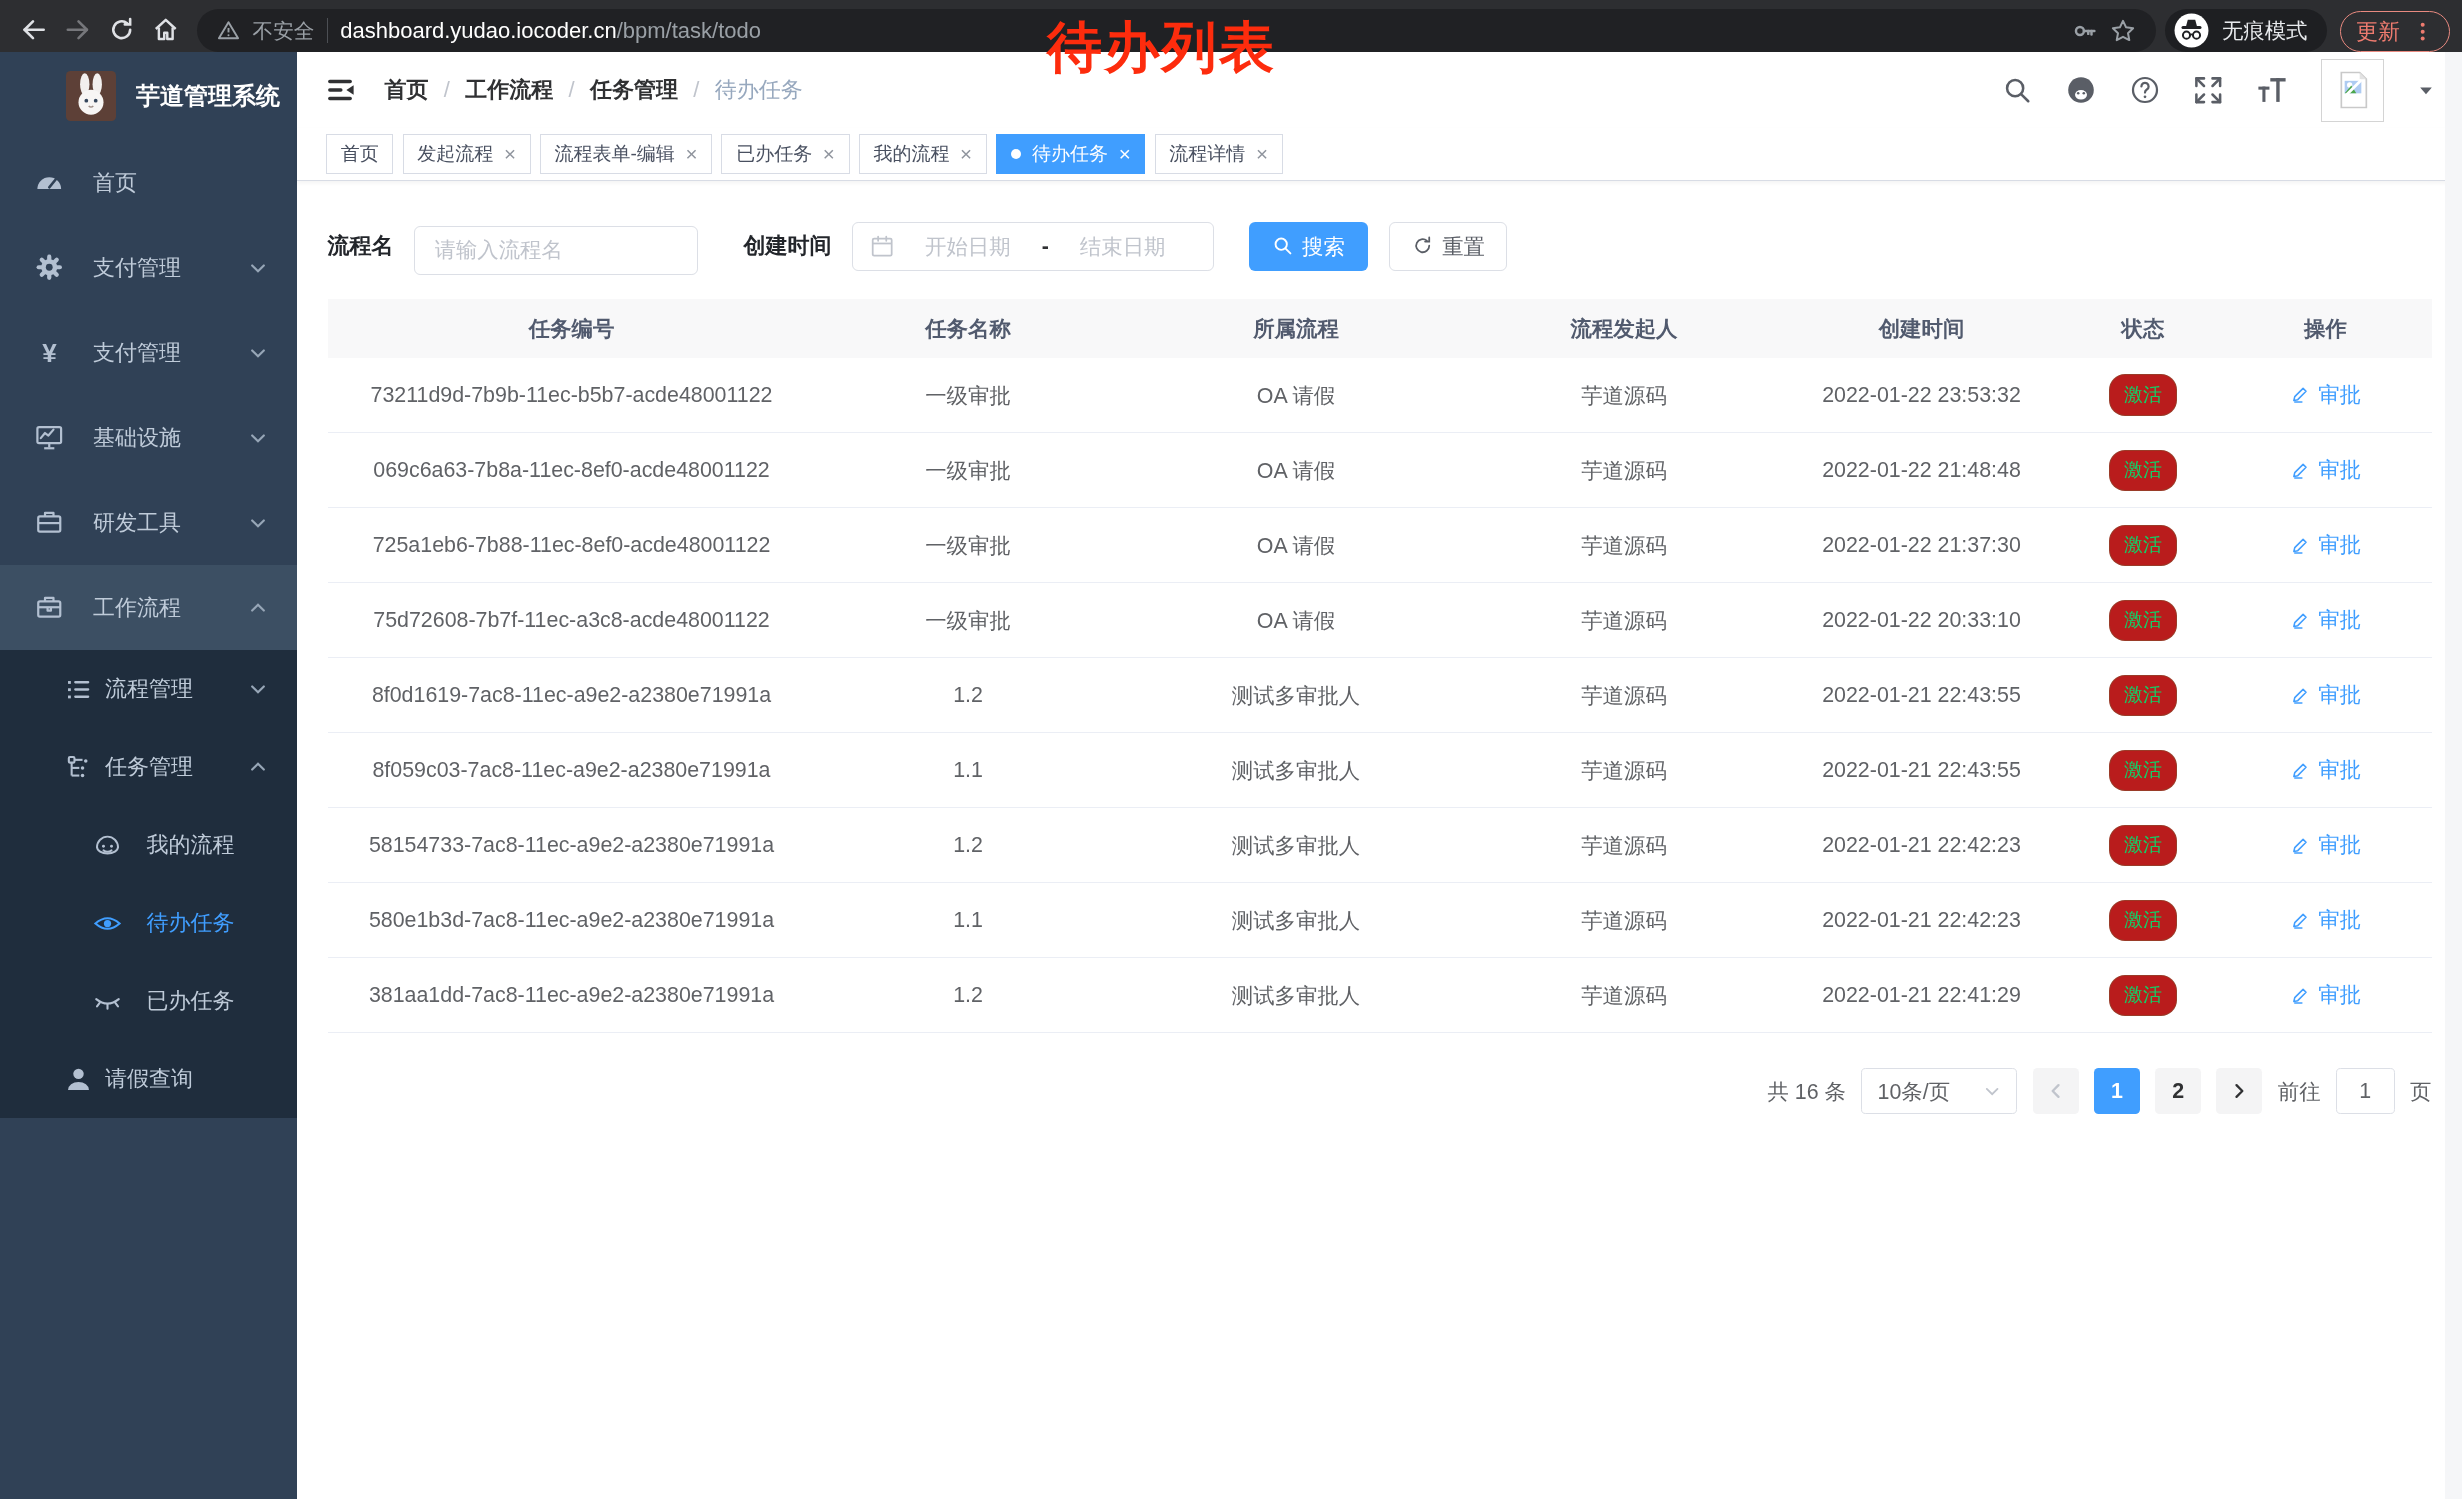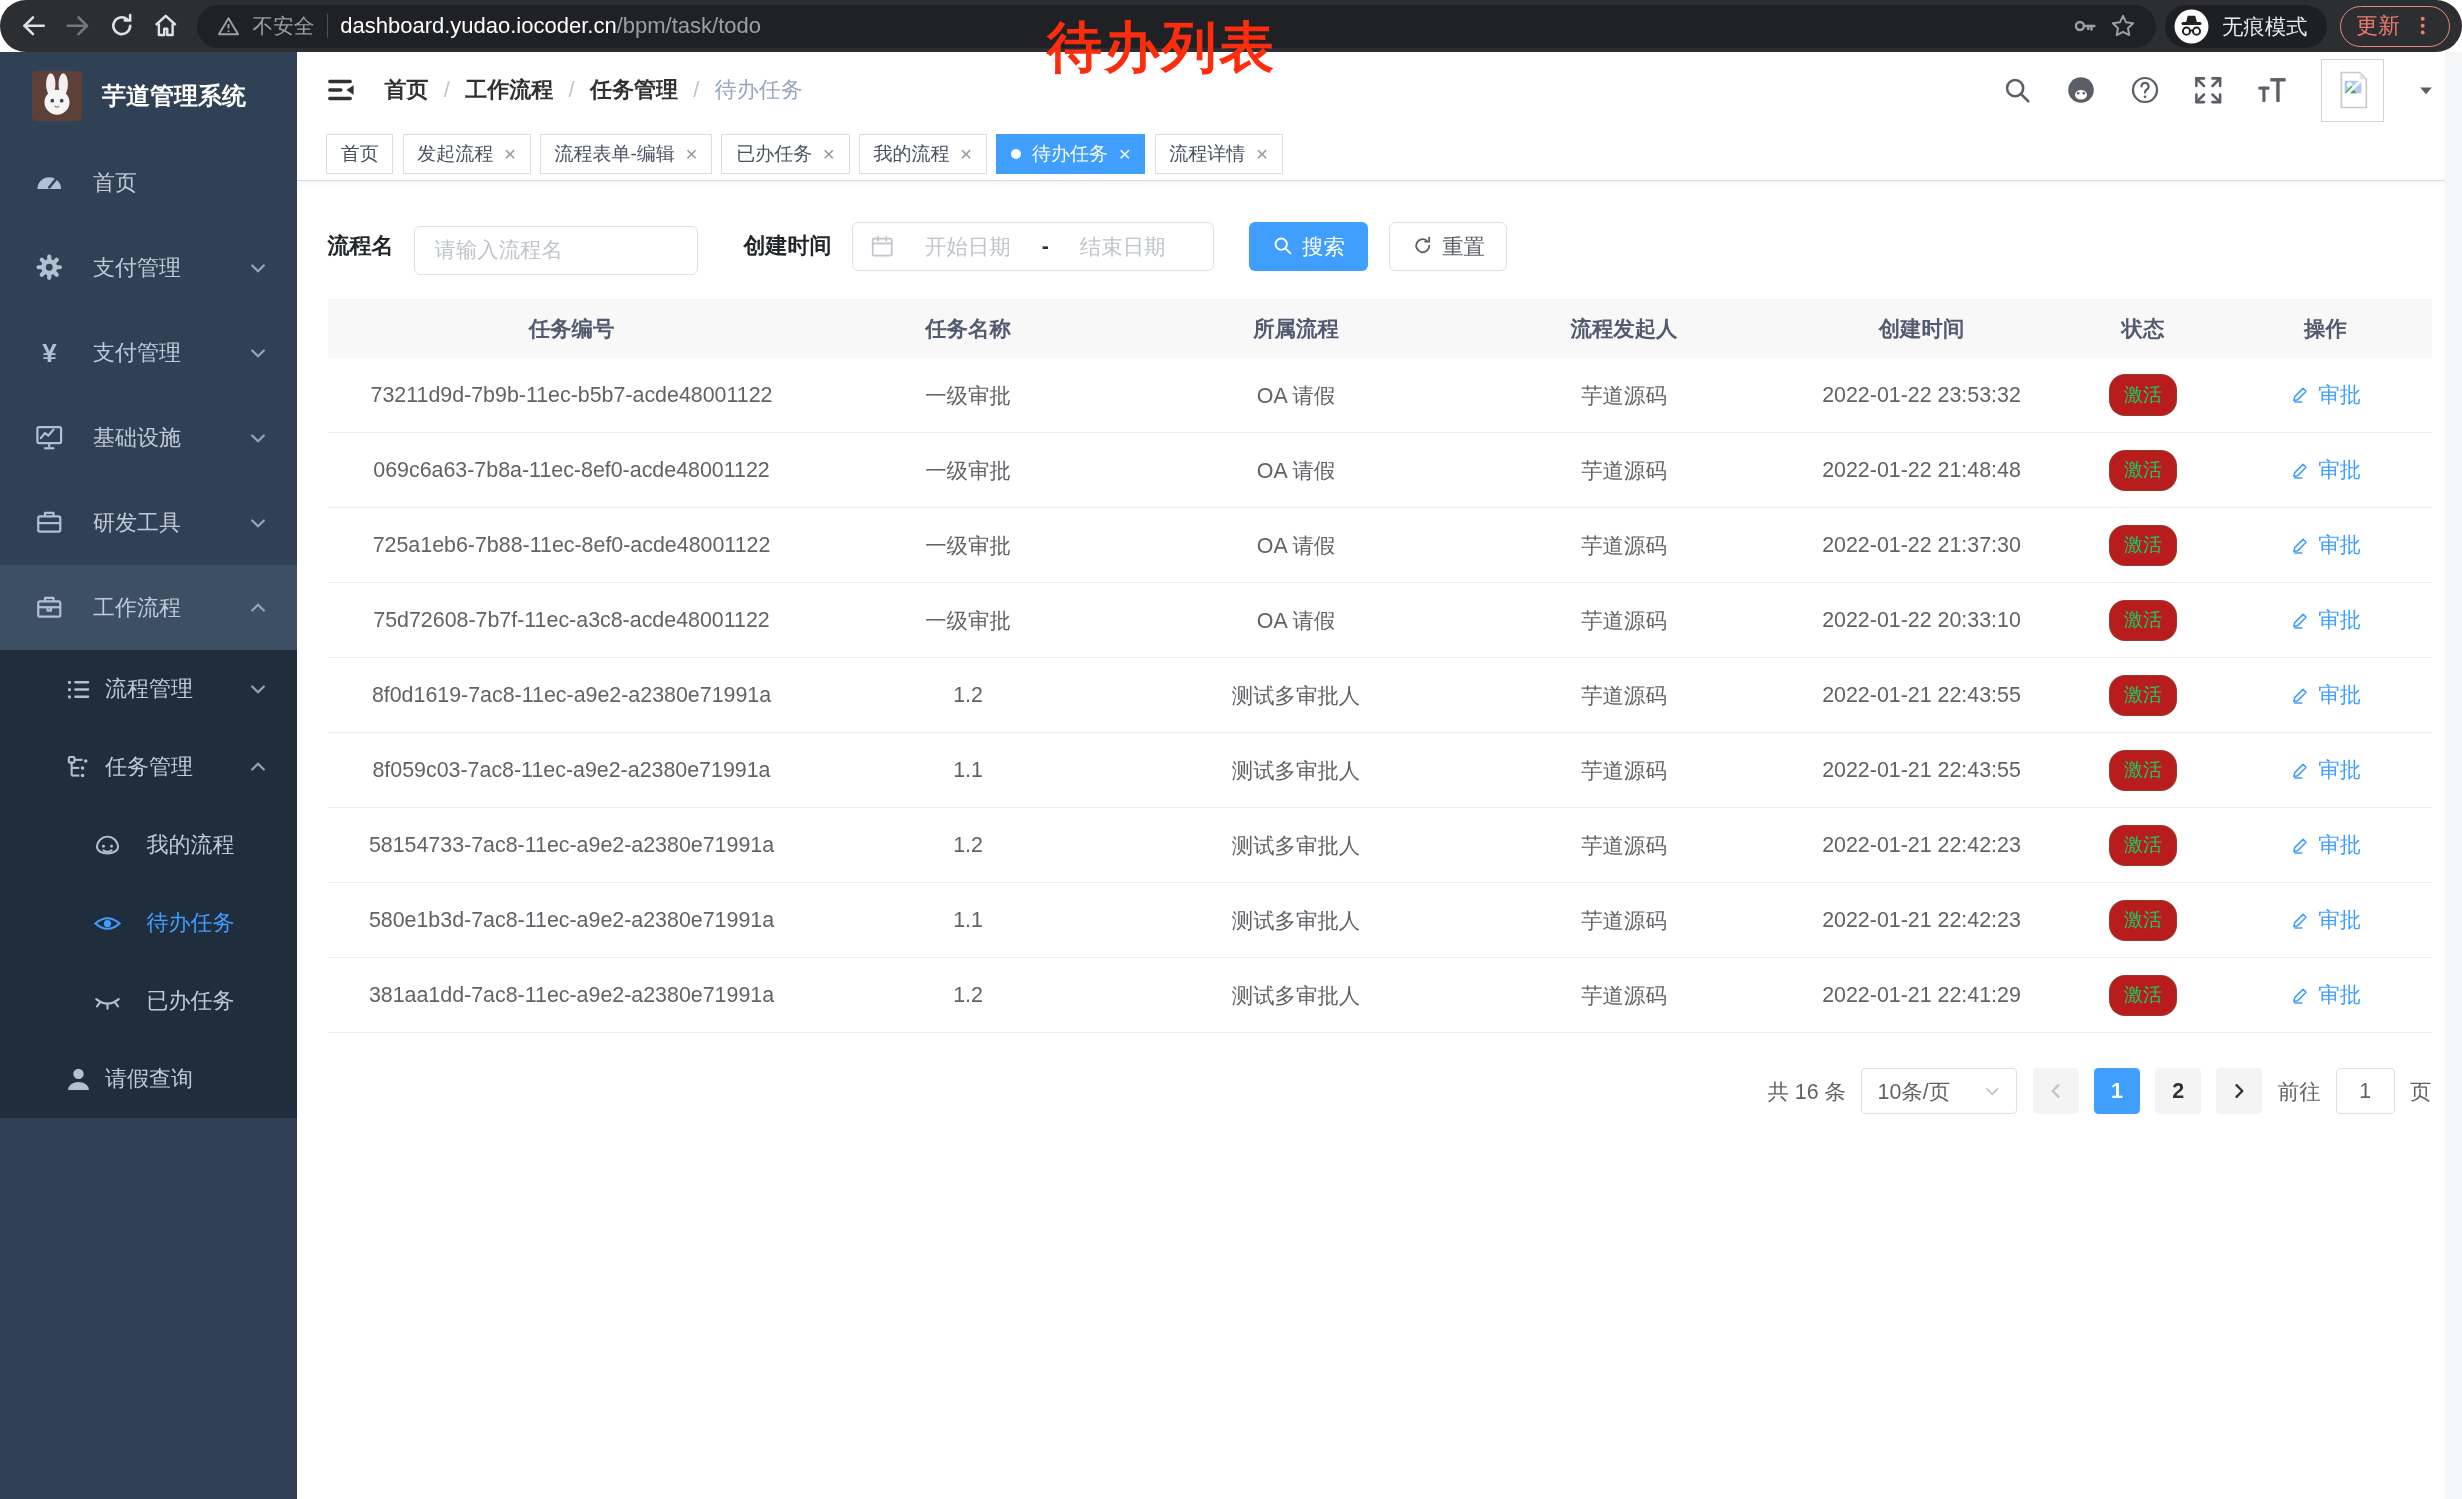--- a/index.html
+++ b/index.html
@@ -4,42 +4,42 @@
 <style>
   * { box-sizing: border-box; margin: 0; padding: 0; }
   html,body { width: 2462px; height: 1500px; overflow: hidden; }
   body {
     font-family: "Liberation Sans", "DejaVu Sans", sans-serif;
     background: #ffffff; position: relative; color: #606266;
   }
   svg { display: block; }
 
   
-  .browser { height: 52px; background: #2d2e31; display: flex; align-items: center; padding: 0 12.2px; border-radius: 26px; }
+  .browser { height: 52px; background: #2d2e31; display: flex; align-items: flex-end; padding: 0 12.2px; }
   .bnav { width: 44px; height: 44px; border-radius: 50%; display: flex; align-items: center; justify-content: center; color: #dfe1e5; flex-shrink: 0; cursor: pointer; }
   .bnav.dim { color: #76777b; }
   .omnibox { flex: 1; min-width: 0; height: 43px; margin: 0 9.2px; background: #202124; border-radius: 21.4px; display: flex; align-items: center; padding: 0 20px; gap: 12.2px; cursor: text; }
   .sec-label { color: #9aa0a6; font-size: 20.6px; }
   .om-div { width: 1.5px; height: 24.4px; background: #4c4f54; }
   .url { font-size: 22px; color: #ffffff; white-space: nowrap; }
   .url .path { color: #9aa0a6; }
   .om-spacer { flex: 1; }
   .om-ic { color: #9aa0a6; cursor: pointer; }
   .incog { height: 43px; background: #1e1f22; border-radius: 21.4px; display: flex; align-items: center; gap: 12.2px; padding: 0 20px 0 7.6px; color: #e8eaed; font-size: 21.4px; flex-shrink: 0; }
   .update { height: 41px; border: 1.5px solid #e98a80; border-radius: 21.4px; display: flex; align-items: center; gap: 12.2px; padding: 0 15.3px; color: #ee7b6f; font-size: 22px; margin-left: 12.2px; flex-shrink: 0; cursor: pointer; }
 
   
   .annotation { position: absolute; left: 1047px; top: 10.7px; font-size: 55px; font-weight: 700; color: #fd2c0d; z-index: 60; letter-spacing: 2.3px; }
 
   
   .app { display: flex; height: 1448px; }
 
   
   .sidebar { width: 297px; flex-shrink: 0; background: #304156; color: #bfcbd9; font-size: 22px; }
-  .logo-row { height: 88px; display: flex; align-items: center; gap: 20px; padding-left: 32px; }
+  .logo-row { height: 88px; display: flex; align-items: center; gap: 20px; padding-left: 66px; }
   .logo-img { width: 50px; height: 50px; border-radius: 4.6px; overflow: hidden; flex-shrink: 0; }
   .logo-title { color: #fff; font-weight: 700; font-size: 24px; white-space: nowrap; }
   .m1 { height: 85px; display: flex; align-items: center; padding: 0 29px 0 32px; gap: 26px; cursor: pointer; }
   .m1 .mi, .m2 .mi, .m3 .mi { width: 35px; display: flex; justify-content: center; color: #b3c0d1; flex-shrink: 0; }
   .chev { margin-left: auto; color: #97a6b7; }
   .m1.open-parent { background: #3c4f63; }
   .submenu { background: #1f2d3d; }
   .m2 { height: 78px; display: flex; align-items: center; padding: 0 29px 0 61px; gap: 9px; cursor: pointer; }
   .m3 { height: 78px; display: flex; align-items: center; padding: 0 29px 0 90px; gap: 21.4px; cursor: pointer; }
   .m3.current { color: #409eff; }

